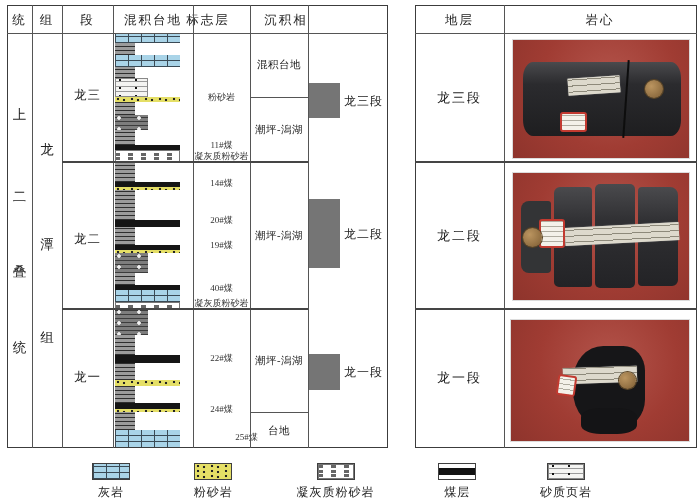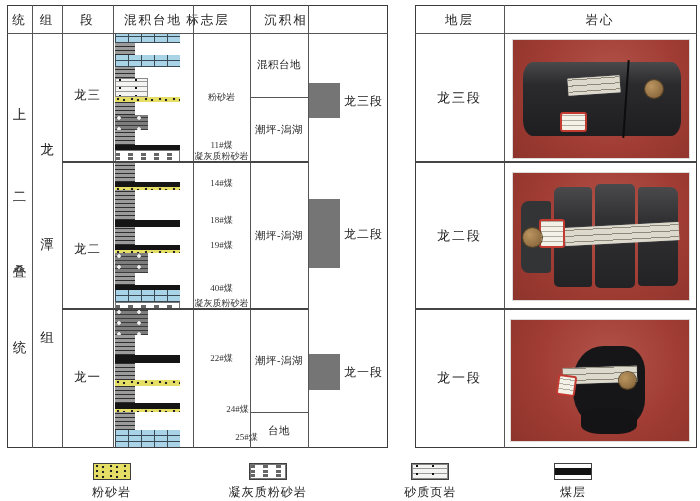--- a/index.html
+++ b/index.html
@@ -80,21 +80,21 @@
       <div class="vchar" style="top: 239px;">叠</div>
       <div class="vchar" style="top: 315px;">统</div>
     </div>
   <div class="col" style="left:32px;top:33px;width:30px;height:415px">
       <div class="vchar" style="top: 117px;">龙</div>
       <div class="vchar" style="top: 212px;">潭</div>
       <div class="vchar" style="top: 305px;">组</div>
     </div>
   <div class="col" style="left:62px;top:33px;width:51px;height:319px">
       <div class="member" style="top: 62px;">龙三</div>
-      <div class="member" style="top: 216px;">龙二</div>
+      <div class="member" style="top: 206px;">龙二</div>
       <div class="member" style="top: 344px;">龙一</div>
     </div>
   <div class="col" style="left:115px;top:33px;width:66px;height:415px">
       <div class="layer pat-limestone" style="top: 0px; height: 10px; width: 65px;"></div>
       <div class="layer pat-shale" style="top: 10px; height: 12px; width: 20px;"></div>
       <div class="layer pat-limestone" style="top: 22px; height: 12px; width: 65px;"></div>
       <div class="layer pat-shale" style="top: 34px; height: 11px; width: 20px;"></div>
       <div class="layer pat-sandyshale" style="top: 45px; height: 19px; width: 33px;"></div>
       <div class="layer pat-siltstone" style="top: 64px; height: 5px; width: 65px;"></div>
       <div class="layer pat-shale" style="top: 69px; height: 13px; width: 20px;"></div>
@@ -124,26 +124,26 @@
       <div class="layer pat-coal" style="top: 370px; height: 6px; width: 65px;"></div>
       <div class="layer pat-siltstone" style="top: 376px; height: 3px; width: 65px;"></div>
       <div class="layer pat-shale" style="top: 379px; height: 18px; width: 20px;"></div>
       <div class="layer pat-limestone" style="top: 397px; height: 18px; width: 65px;"></div>
     </div>
   <div class="col" style="left:193px;top:33px;width:57px;height:415px">
       <div class="marker" style="top: 64px;">粉砂岩</div>
       <div class="marker" style="top: 112px;">11#煤</div>
       <div class="marker" style="top: 123px;">凝灰质粉砂岩</div>
       <div class="marker" style="top: 150px;">14#煤</div>
-      <div class="marker" style="top: 187px;">18#煤</div>
+      <div class="marker" style="top: 187px;">20#煤</div>
       <div class="marker" style="top: 212px;">19#煤</div>
       <div class="marker" style="top: 255px;">40#煤</div>
       <div class="marker" style="top: 270px;">凝灰质粉砂岩</div>
       <div class="marker" style="top: 325px;">22#煤</div>
-      <div class="marker" style="top: 376px; margin-left: 16px;">24#煤</div>
+      <div class="marker" style="top: 376px;">24#煤</div>
       <div class="marker" style="top: 404px; margin-left: 25px;">25#煤</div>
     </div>
   <div class="col" style="left:250px;top:33px;width:58px;height:415px">
       <div class="facies-cell" style="top: 0px; height: 64px;">混积台地</div>
       <div class="facies-cell" style="top: 64px; height: 65px; border-top: 1px solid rgb(85, 85, 85);">潮坪-潟湖</div>
       <div class="facies-cell" style="top: 129px; height: 147px; border-top: 1px solid rgb(85, 85, 85);">潮坪-潟湖</div>
       <div class="facies-cell" style="top: 276px; height: 103px; border-top: 1px solid rgb(85, 85, 85);">潮坪-潟湖</div>
       <div class="facies-cell" style="top: 379px; height: 36px; border-top: 1px solid rgb(85, 85, 85); text-align: right;">台地</div>
     </div>
   <div class="col" style="left:308px;top:33px;width:80px;height:415px">
@@ -203,29 +203,33 @@
   <div class="line thick" style="left:62px;top:308px;width:246px;height:2px"></div>
 
   <div class="outer" style="left:415px;top:5px;width:282px;height:443px"></div>
   <div class="line" style="left:504px;top:5px;width:1px;height:443px"></div>
   <div class="line" style="left:415px;top:33px;width:282px;height:1px"></div>
   <div class="line thick" style="left:415px;top:161px;width:282px;height:2px"></div>
   <div class="line thick" style="left:415px;top:308px;width:282px;height:2px"></div>
 
   <div class="legend-row">
       <div class="legend-item">
+        <div class="legend-swatch pat-limestone"></div>
+        <div class="legend-label">灰岩</div>
+      </div>
+      <div class="legend-item">
         <div class="legend-swatch pat-siltstone"></div>
         <div class="legend-label">粉砂岩</div>
       </div>
       <div class="legend-item">
         <div class="legend-swatch pat-tuffsilt"></div>
         <div class="legend-label">凝灰质粉砂岩</div>
       </div>
       <div class="legend-item">
+        <div class="legend-swatch pat-coal-legend"></div>
+        <div class="legend-label">煤层</div>
+      </div>
+      <div class="legend-item">
         <div class="legend-swatch pat-sandyshale"></div>
         <div class="legend-label">砂质页岩</div>
       </div>
-      <div class="legend-item">
-        <div class="legend-swatch pat-coal-legend"></div>
-        <div class="legend-label">煤层</div>
-      </div>
     </div>
 </div>
 
 </body></html>

